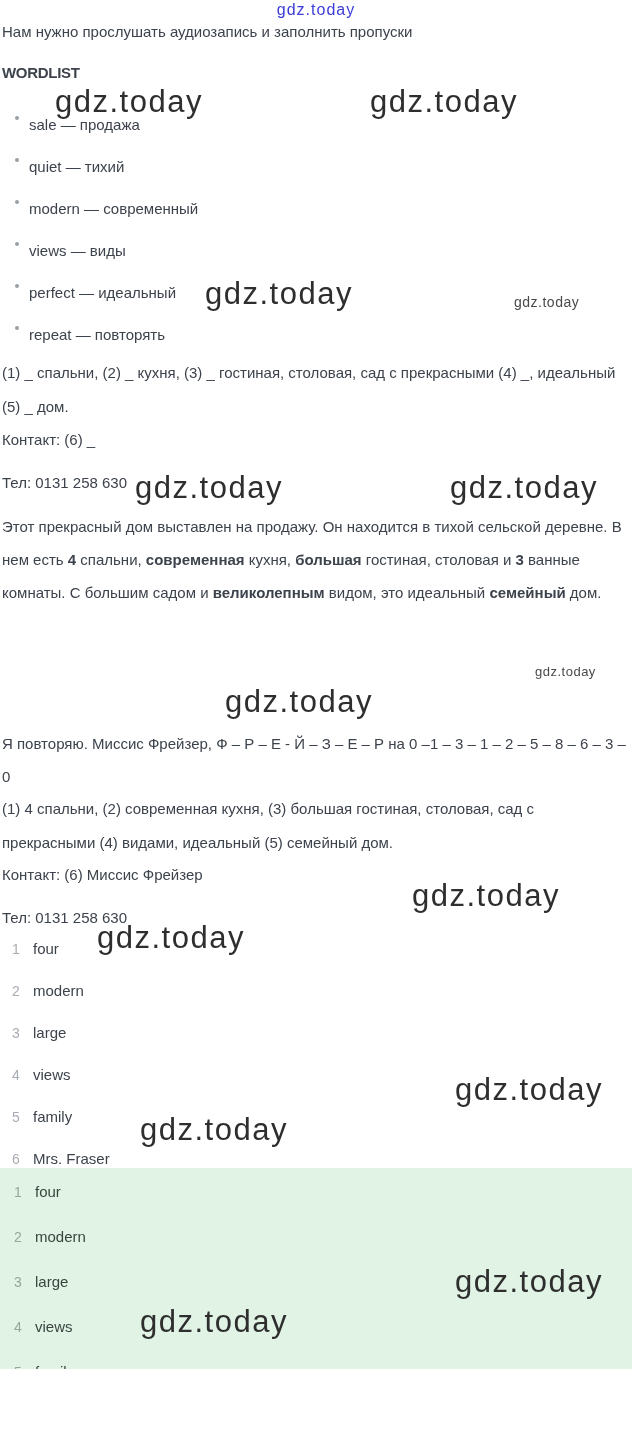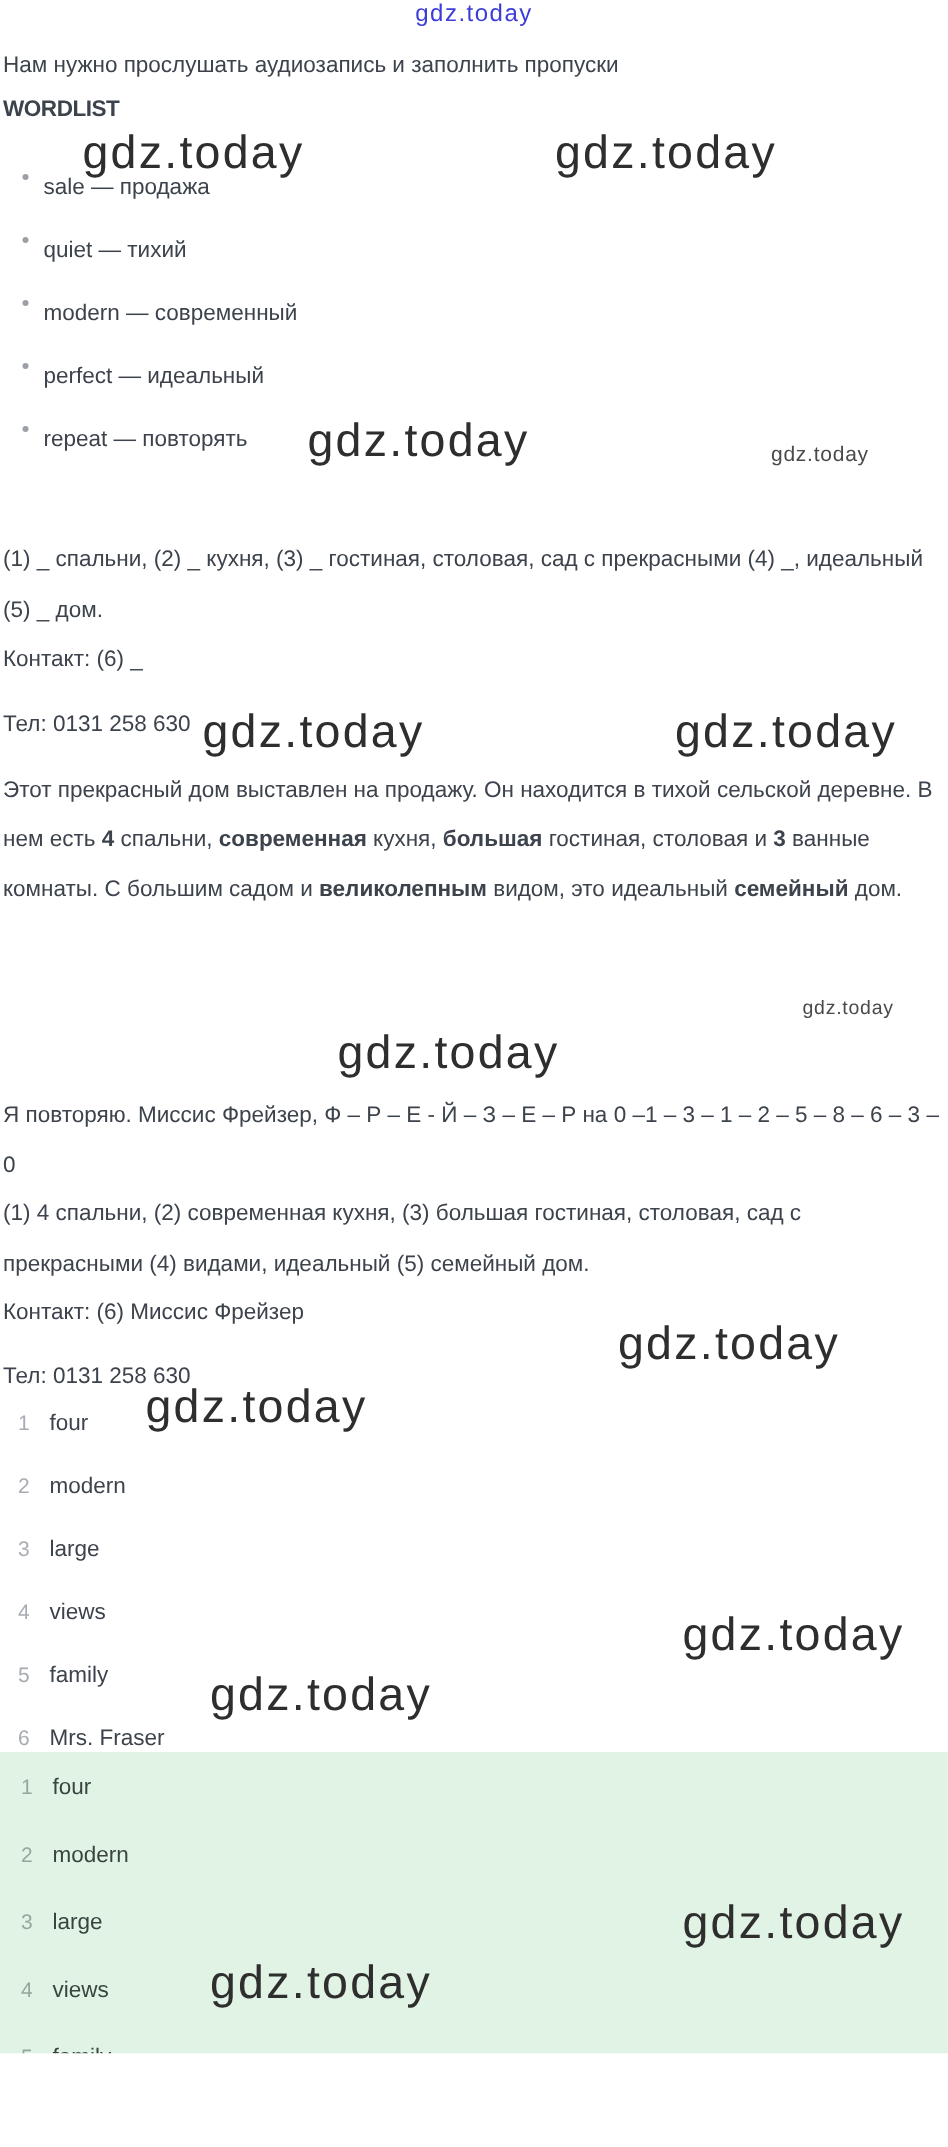--- a/index.html
+++ b/index.html
@@ -5,21 +5,21 @@
   html,body{margin:0;padding:0;background:#ffffff;}
   .page{
     position:relative;
     width:632px;height:1369px;
     background:#ffffff;
     font-family:"Liberation Sans",sans-serif;
     color:#3d434c;
     overflow:hidden;
   }
   .block{position:absolute;left:0;width:632px;box-sizing:border-box;padding:0 4px 0 2px;}
-  .intro{top:34px;font-size:15px;line-height:20px;}
+  .intro{top:22px;font-size:15px;line-height:20px;}
   .wl-title{top:64px;font-size:15px;font-weight:700;letter-spacing:-0.3px;}
   .wordlist{top:116px;}
   .wl-item{display:flex;height:16px;margin-bottom:26px;font-size:15px;padding-left:13px;}
   .dot{width:4px;height:4px;border-radius:50%;background:#9aa0a6;margin-right:10px;flex:0 0 auto;}
   .para{font-size:15px;margin:0;}
   .blanks{top:356px;line-height:34px;}
   .contact1{top:430px;line-height:20px;}
   .phone1{top:473px;line-height:20px;}
   .p1{top:510px;line-height:33px;}
   .p2{top:645px;line-height:38px;}
@@ -79,20 +79,24 @@
         <span class="dot"></span>
         <span>sale — продажа</span>
       </div>
     <div class="wl-item">
         <span class="dot"></span>
         <span>quiet — тихий</span>
       </div>
     <div class="wl-item">
         <span class="dot"></span>
         <span>modern — современный</span>
+      </div>
+    <div class="wl-item">
+        <span class="dot"></span>
+        <span>views — виды</span>
       </div>
     <div class="wl-item">
         <span class="dot"></span>
         <span>perfect — идеальный</span>
       </div>
     <div class="wl-item">
         <span class="dot"></span>
         <span>repeat — повторять</span>
       </div>
   </div>

